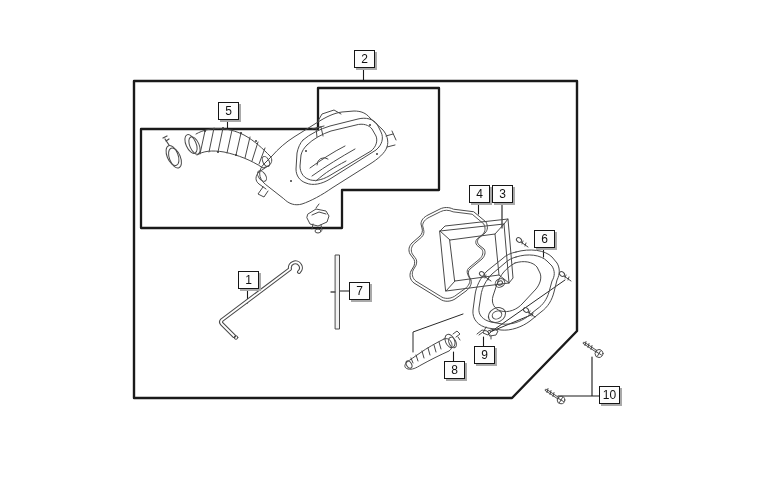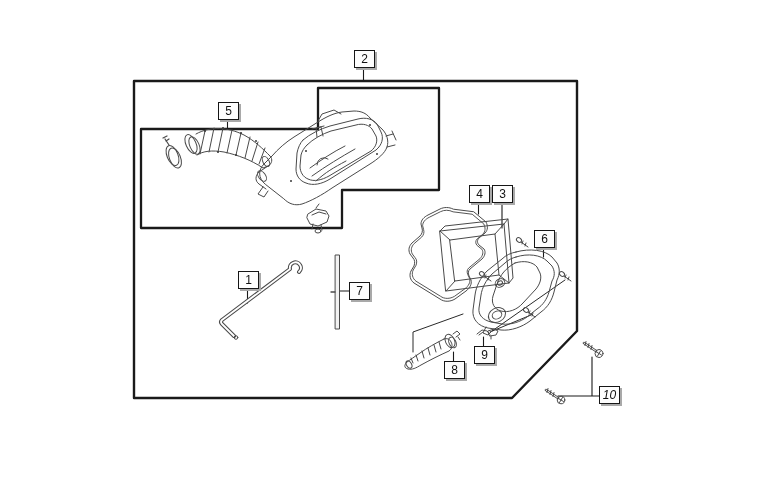--- a/index.html
+++ b/index.html
@@ -201,17 +201,17 @@
     </div>
   <div class="callout" style="left:349px;top:282px;">
       <span>7</span>
     </div>
   <div class="callout" style="left:444px;top:361px;">
       <span>8</span>
     </div>
   <div class="callout" style="left:474px;top:346px;">
       <span>9</span>
     </div>
-  <div class="callout" style="left:599px;top:386px;font-style:italic;">
+  <div class="callout" style="left:599px;top:386px;">
       <span>10</span>
     </div>
 
 </div>
 
 </body></html>

